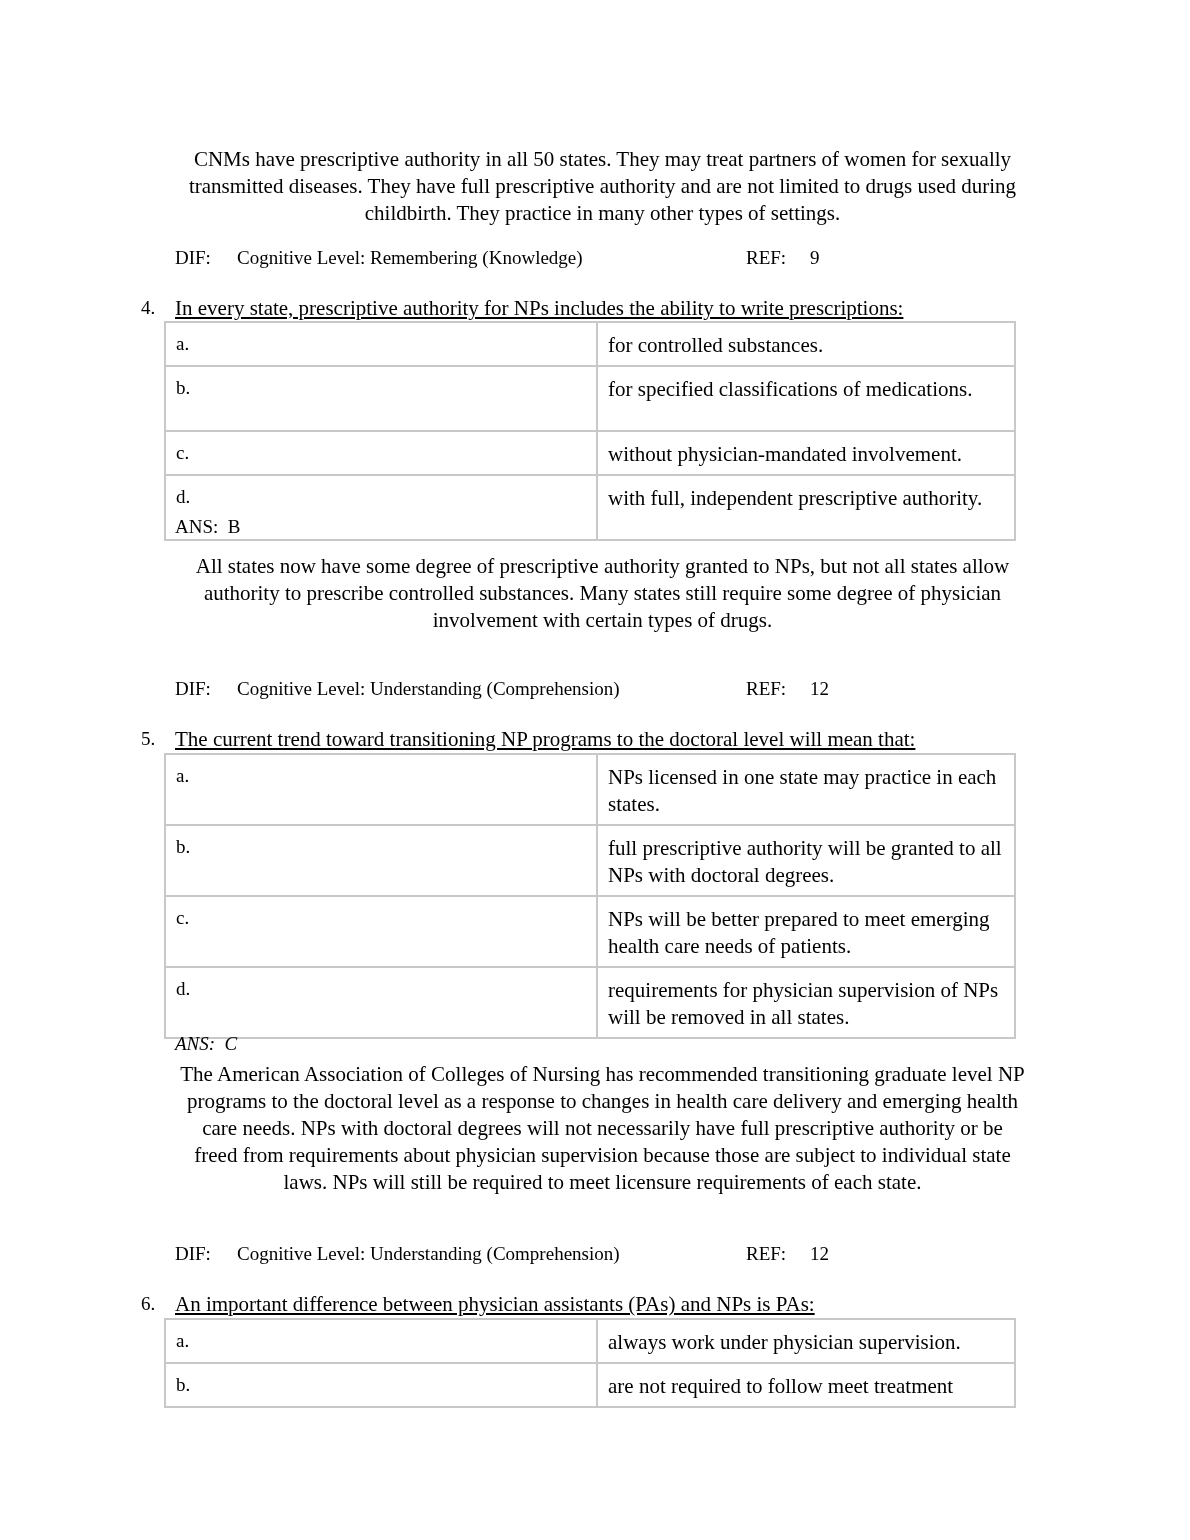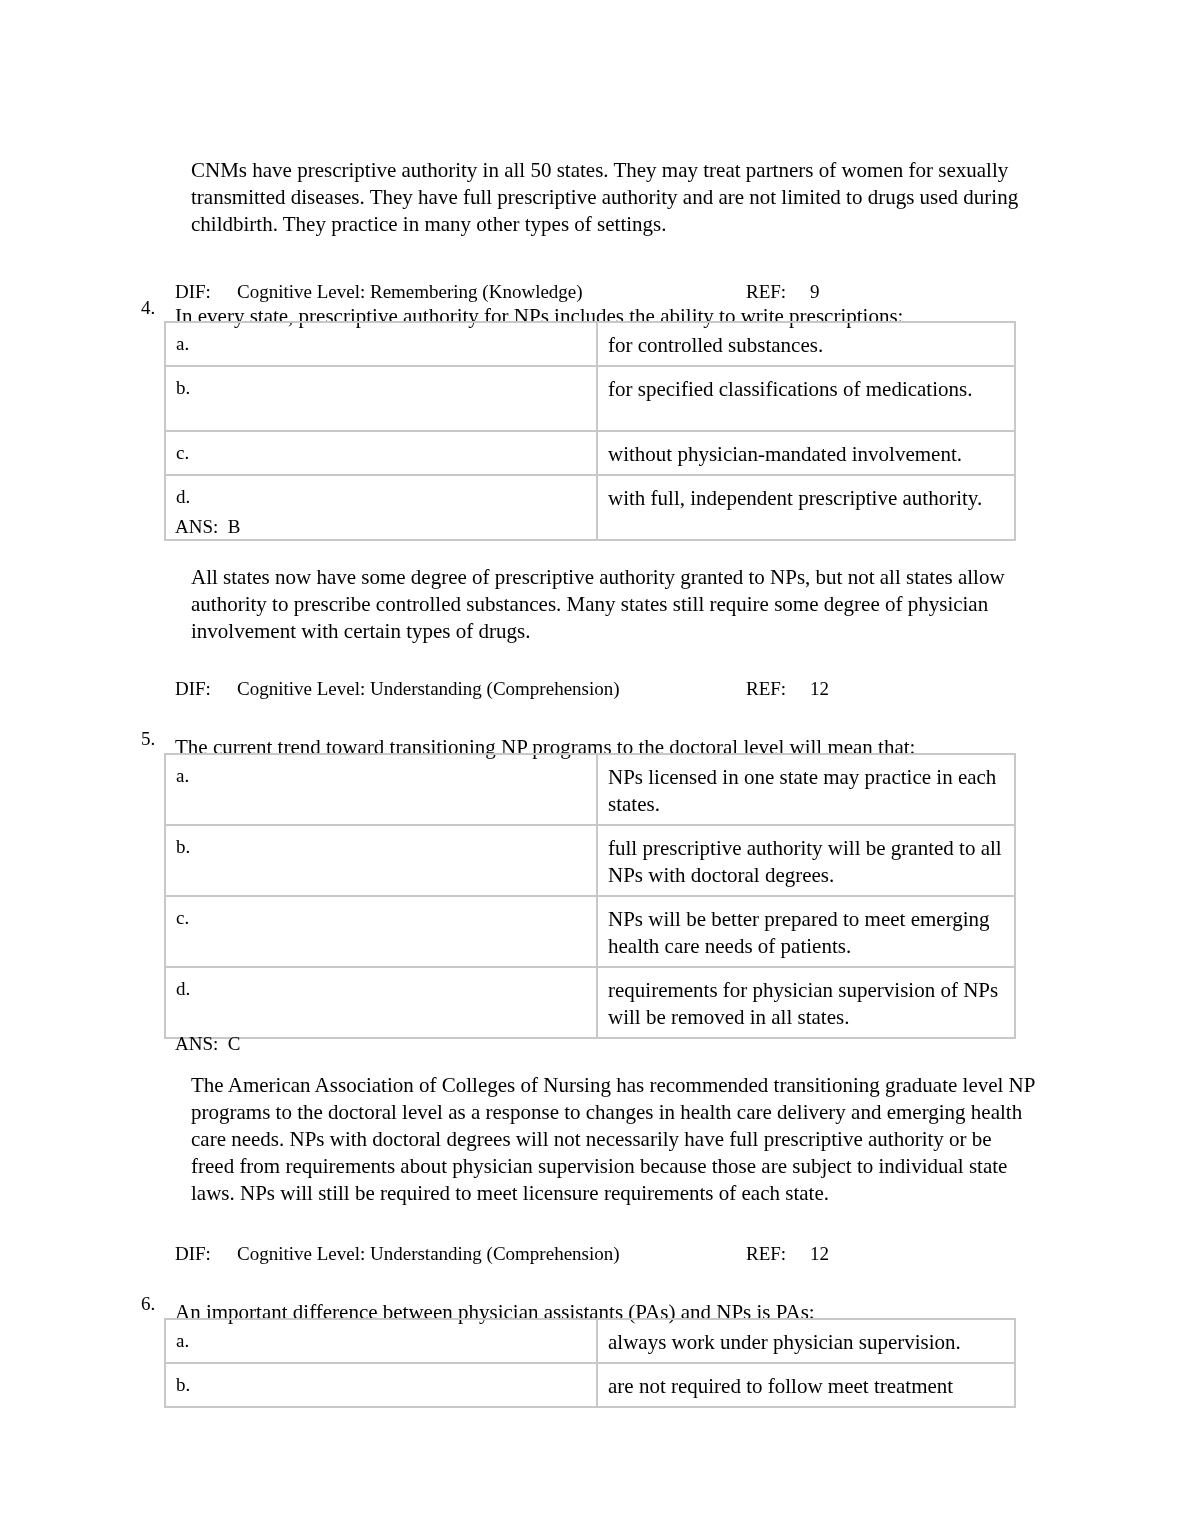--- a/index.html
+++ b/index.html
@@ -1,43 +1,43 @@
 <!DOCTYPE html>
 <html><head>
   <meta charset="utf-8">
   <style>
     html, body { margin: 0; padding: 0; background: #ffffff; }
     body {
       width: 1190px; height: 1540px; position: relative; overflow: hidden;
       font-family: "Liberation Serif", serif; color: #000;
     }
     .block { position: absolute; left: 175px; width: 845px; }
-    .para { font-size: 21px; line-height: 27px; margin: 16px; }
+    .para { font-size: 21px; line-height: 27px; margin: 5px; text-align: center; }
     .meta { font-size: 19px; line-height: 24px; }
     .meta span { display: inline-block; }
     .q { position: absolute; left: 141px; width: 880px; font-size: 21px; line-height: 24px; }
     .q .num { position: absolute; left: 0; top: 0; font-size: 19px; }
-    .q .stem { position: absolute; left: 34px; top: 8px; white-space: nowrap; }
+    .q .stem { position: absolute; left: 34px; top: 0; white-space: nowrap; text-decoration: underline; }
     table.opts {
       position: absolute; left: 164px; width: 852px;
       border-collapse: collapse; border: 2px solid #c8c8c8;
     }
     table.opts td {
       border: 2px solid #c8c8c8; vertical-align: top;
       padding: 9px 10px 0 10px; 
     }
     table.opts td.letter { width: 410px; font-size: 19px; line-height: 24px; }
     table.opts td.text { font-size: 21px; line-height: 27px; padding-bottom: 6px; }
     .ans { font-size: 19px; line-height: 24px; }
   </style>
 </head>
 <body>
 
 <p class="block para" style="top:141px;">CNMs have prescriptive authority in all 50 states. They may treat partners of women for sexually transmitted diseases. They have full prescriptive authority and are not limited to drugs used during childbirth. They practice in many other types of settings.</p>
-<div class="block meta" style="top:246px;margin-top:34px;">
+<div class="block meta" style="top:246px;">
   <span style="width:62px;">DIF:</span><span style="width:509px;">Cognitive Level: Remembering (Knowledge)</span><span style="width:64px;">REF:</span><span>9</span>
 </div>
 
 <div class="q" style="top:296px;">
   <span class="num">4.</span>
   <span class="stem">In every state, prescriptive authority for NPs includes the ability to write prescriptions:</span>
 </div>
 <table class="opts" style="top:321px;">
   <tbody>
       <tr style="height:39px;">
@@ -84,21 +84,21 @@
   <tr style="height:65px;">
     <td class="letter">c.</td>
     <td class="text">NPs will be better prepared to meet emerging health care needs of patients.</td>
   </tr>
   <tr style="height:65px;">
     <td class="letter">d.</td>
     <td class="text">requirements for physician supervision of NPs will be removed in all states.</td>
   </tr>
 </tbody>
   </table>
-<div class="block ans" style="top:1032px;">
+<div class="block ans" style="top:1032px;font-style:italic;">
   <span>ANS:</span>&nbsp;
   <span>C</span>
 </div>
 <p class="block para" style="top:1056px;">The American Association of Colleges of Nursing has recommended transitioning graduate level NP programs to the doctoral level as a response to changes in health care delivery and emerging health care needs. NPs with doctoral degrees will not necessarily have full prescriptive authority or be freed from requirements about physician supervision because those are subject to individual state laws. NPs will still be required to meet licensure requirements of each state.</p>
 <div class="block meta" style="top:1242px;">
   <span style="width:62px;">DIF:</span><span style="width:509px;">Cognitive Level: Understanding (Comprehension)</span><span style="width:64px;">REF:</span><span>12</span>
 </div>
 
 <div class="q" style="top:1292px;">
   <span class="num">6.</span>

